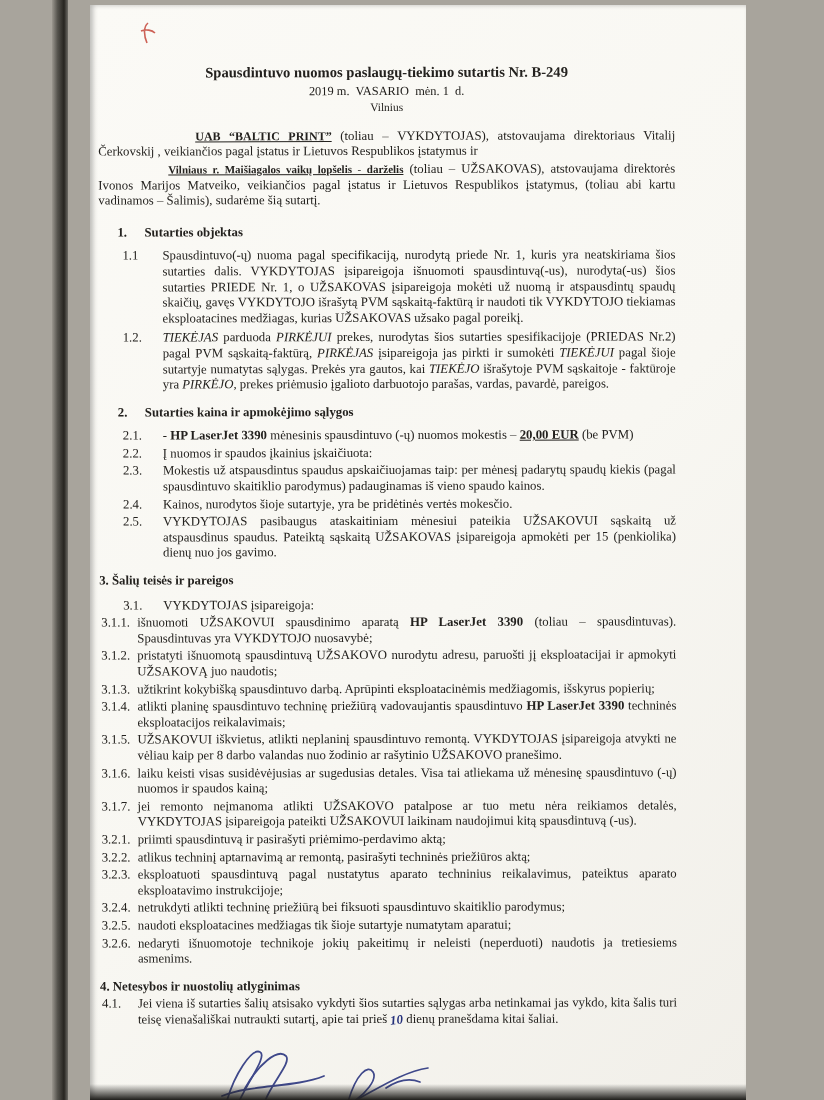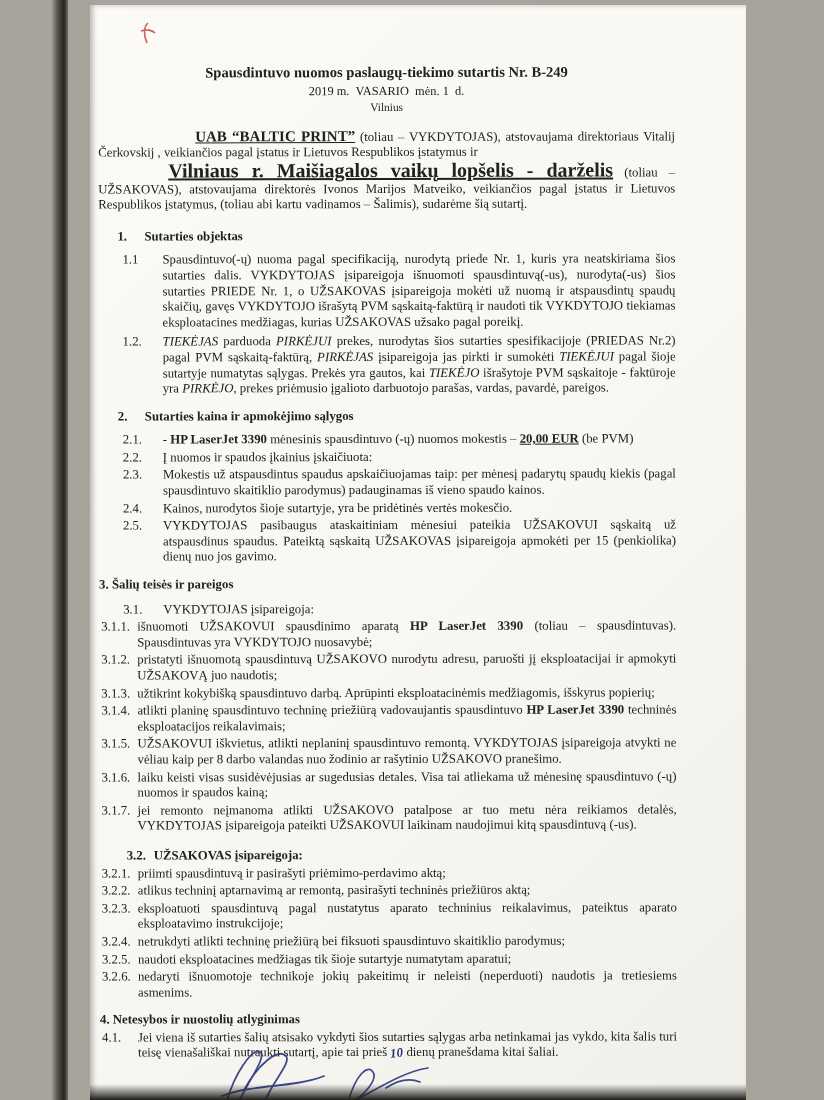--- a/index.html
+++ b/index.html
@@ -27,23 +27,23 @@
   .content {
     position:absolute; left:9px; right:70px; top:0;
     font-size:12.8px; line-height:15.6px; color:#23211e;
     transform:rotate(-0.12deg);
   }
   .title { margin-top:60px; text-align:center; font-weight:bold; font-size:14.6px; }
   .date  { text-align:center; font-size:12.4px; margin-top:3px; white-space:pre-wrap; }
   .city  { text-align:center; font-size:11.4px; margin-top:1px; }
 
   .p1 { margin:13px 0 0 0; text-indent:97px; text-align:justify; }
-  .party1 { font-weight:bold; text-decoration:underline; font-size:15px; }
+  .party1 { font-weight:bold; text-decoration:underline; font-size:12px; }
   .p2 { margin:2px 0 0 0; text-indent:70px; text-align:justify; }
-  .party2 { font-weight:bold; text-decoration:underline; font-size:20px; }
+  .party2 { font-weight:bold; text-decoration:underline; font-size:11px; }
 
   .h { font-weight:bold; }
   .hnum { display:inline-block; width:27px; }
   .h-s1  { margin:16px 0 8px 19px; }
   .h-s2  { margin:12px 0 8px 19px; }
   .h-s3  { margin:12px 0 9px 0; }
   .h-s32 { margin:14px 0 2px 27px; }
   .h-s4  { margin:12px 0 2px 0; }
 
   .row { display:flex; margin:0 0 2px 0; }
@@ -166,21 +166,20 @@
     <div class="row lvl2">
       <span class="num">3.1.6.</span>
       <span class="body">laiku keisti visas susidėvėjusias ar sugedusias detales. Visa tai atliekama už mėnesinę spausdintuvo (-ų) nuomos ir spaudos kainą;</span>
     </div>
 
     <div class="row lvl2">
       <span class="num">3.1.7.</span>
       <span class="body">jei remonto neįmanoma atlikti UŽSAKOVO patalpose ar tuo metu nėra reikiamos detalės, VYKDYTOJAS įsipareigoja pateikti UŽSAKOVUI laikinam naudojimui kitą spausdintuvą (-us).</span>
     </div>
 
-    <div class="h h-s32"><span class="hnum">3.2.</span><span>UŽSAKOVAS įsipareigoja:</span></div>
 
     <div class="row lvl2">
       <span class="num">3.2.1.</span>
       <span class="body">priimti spausdintuvą ir pasirašyti priėmimo-perdavimo aktą;</span>
     </div>
 
     <div class="row lvl2">
       <span class="num">3.2.2.</span>
       <span class="body">atlikus techninį aptarnavimą ar remontą, pasirašyti techninės priežiūros aktą;</span>
     </div>

